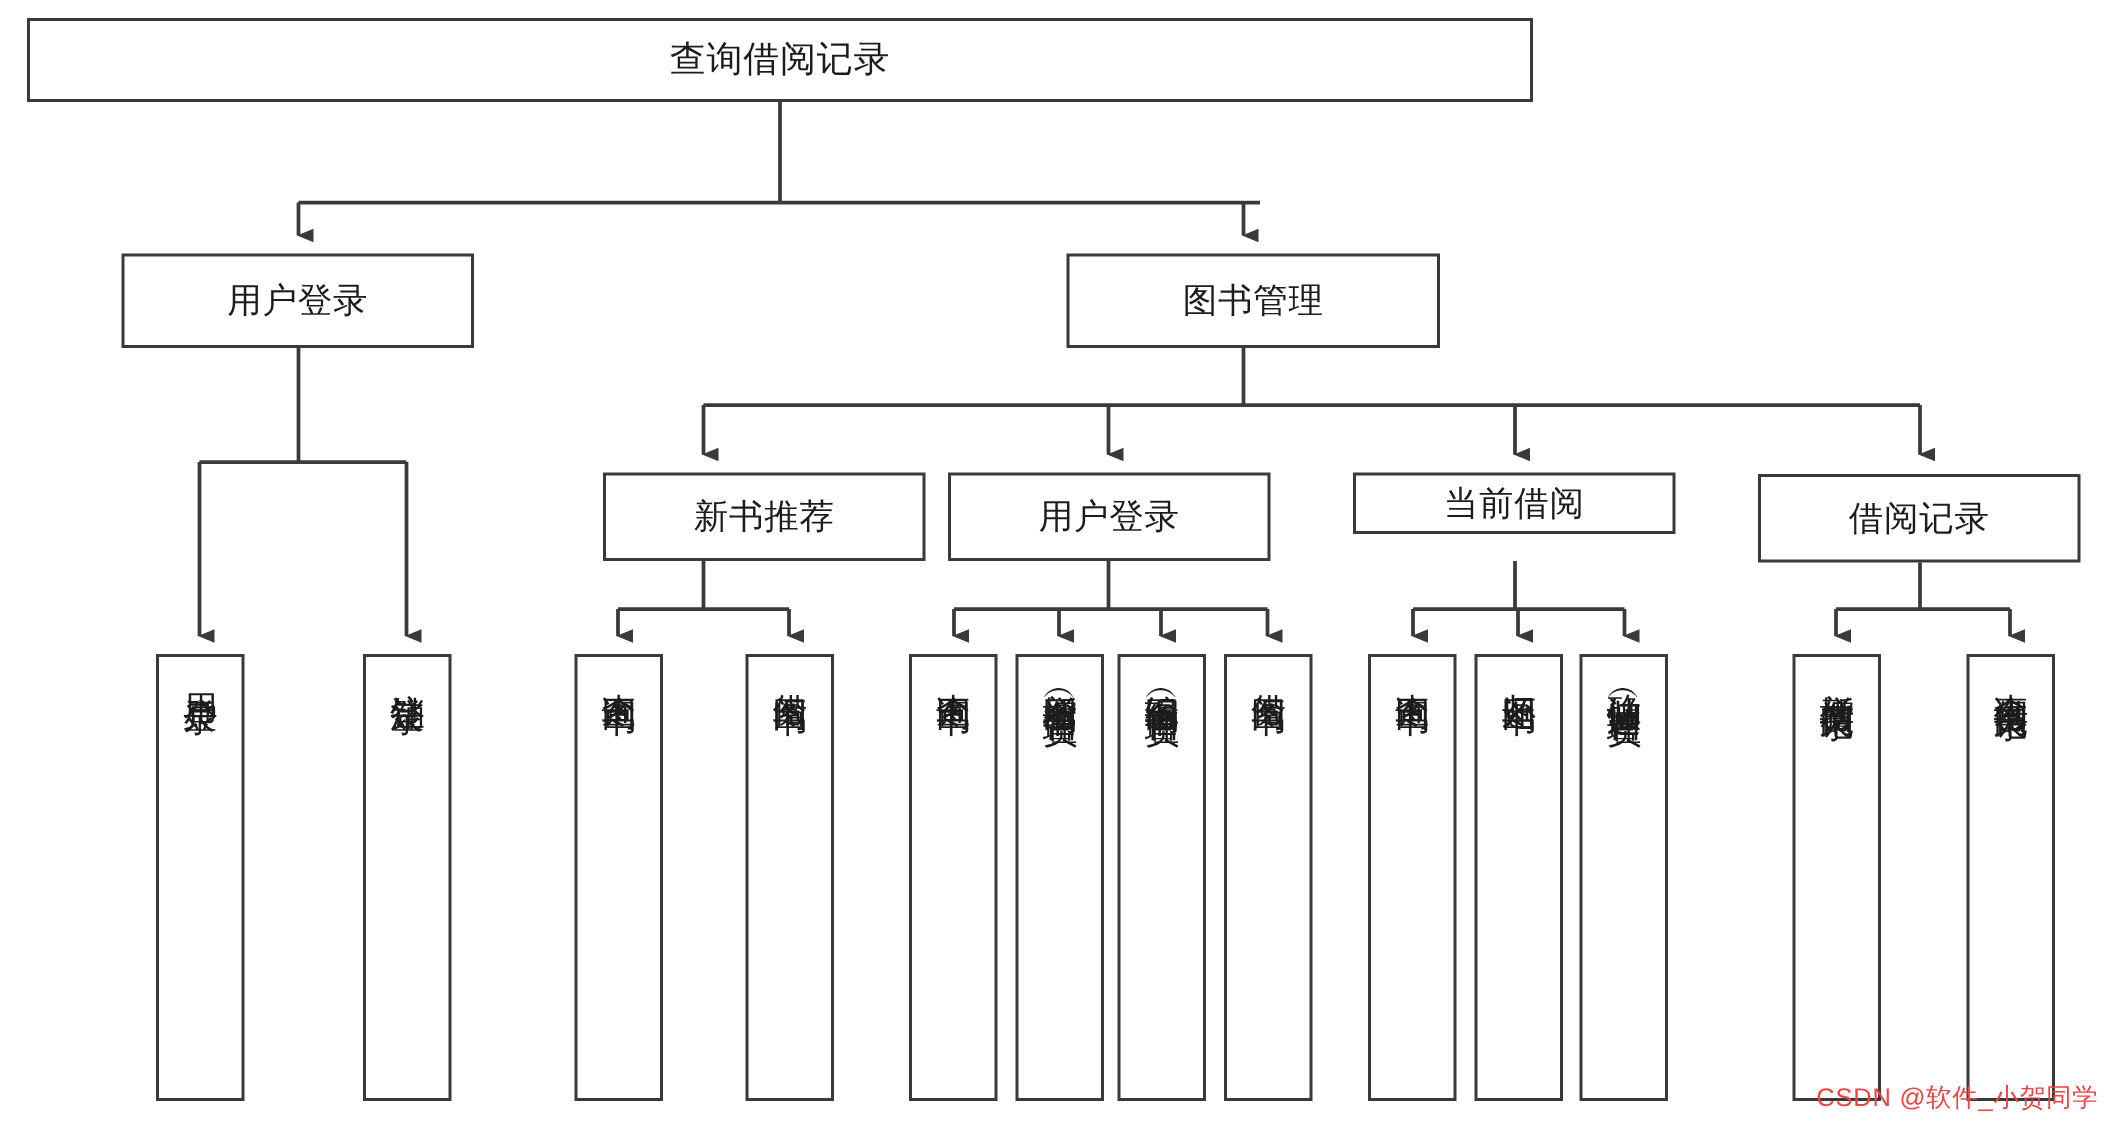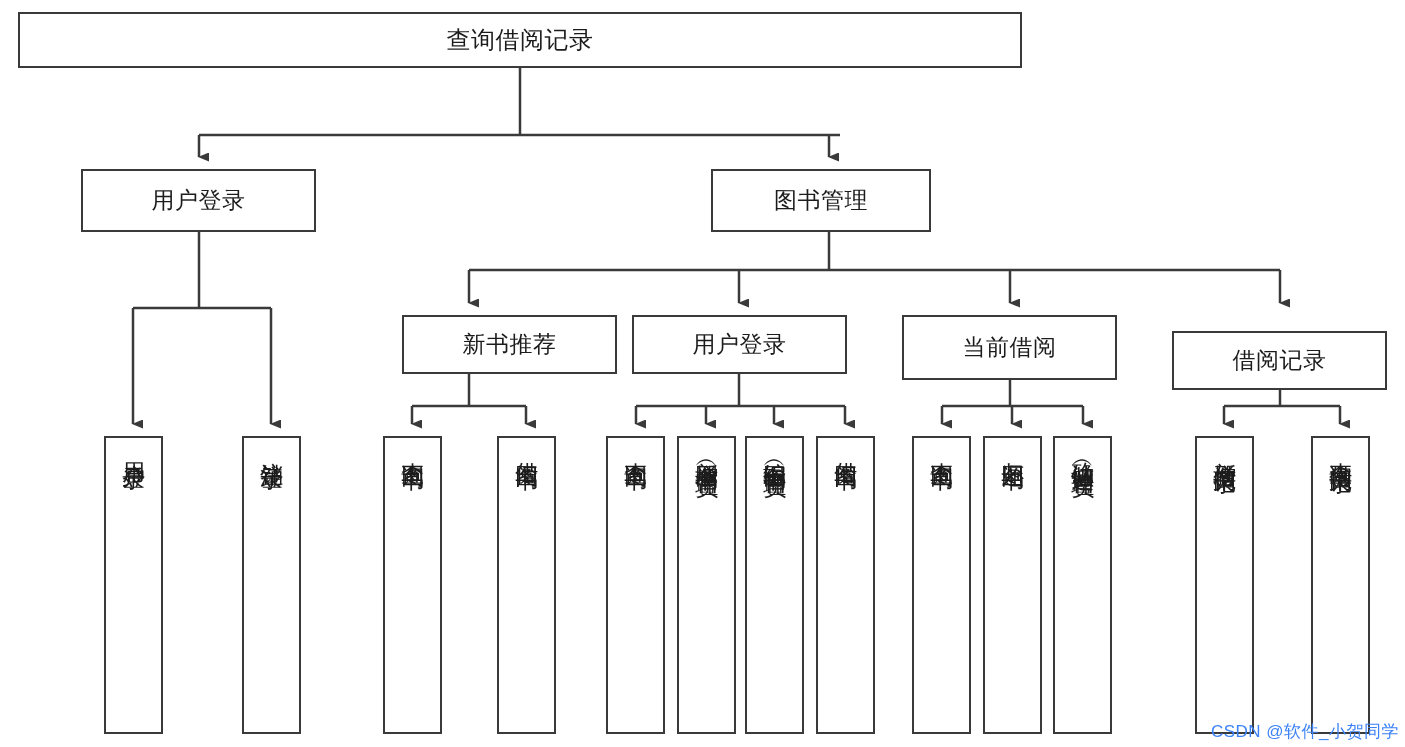--- a/index.html
+++ b/index.html
@@ -33,21 +33,21 @@
     text-orientation:upright;
     font-size:23px;
     letter-spacing:2px;
     line-height:1.1;
   }
   .node.root .label{font-size:24px;}
   .watermark{
     position:absolute;
     right:6px;bottom:4px;
     font-size:17px;
-    color:#3b82f6;
+    color:#ef4444;
     letter-spacing:0.5px;
     white-space:nowrap;
     user-select:none;
   }
 </style>
 </head>
 <body>
 
 <div id="diagram-root">
 
@@ -101,34 +101,34 @@
     </g>
   </svg>
 
   <div class="node root horiz" style="left:18px;top:12px;width:1004px;height:56px;">
     <span class="label">查询借阅记录</span>
   </div>
 
   <div class="node horiz" style="left:81px;top:169px;width:235px;height:63px;">
     <span class="label">用户登录</span>
   </div>
-  <div class="node horiz" style="left:711px;top:169px;width:220px;height:63px;">
+  <div class="node horiz" style="left:711px;top:169px;width:249px;height:63px;">
     <span class="label">图书管理</span>
   </div>
 
   <div class="node horiz" style="left:362px;top:315px;width:215px;height:59px;margin-left:40px;">
     <span class="label">新书推荐</span>
   </div>
   <div class="node horiz" style="left:632px;top:315px;width:215px;height:59px;">
     <span class="label">用户登录</span>
   </div>
-  <div class="node horiz" style="left:902px;top:315px;width:215px;height:65px;">
+  <div class="node horiz" style="left:902px;top:315px;width:215px;height:41px;">
     <span class="label">当前借阅</span>
   </div>
-  <div class="node horiz" style="left:1172px;top:331px;width:215px;height:59px;">
+  <div class="node horiz" style="left:1172px;top:316px;width:215px;height:59px;">
     <span class="label">借阅记录</span>
   </div>
 
   <div class="node vert" style="left:104px;top:436px;width:59px;height:298px;">
     <span class="label">用户登录</span>
   </div>
   <div class="node vert" style="left:242px;top:436px;width:59px;height:298px;">
     <span class="label">注销登录</span>
   </div>
 

